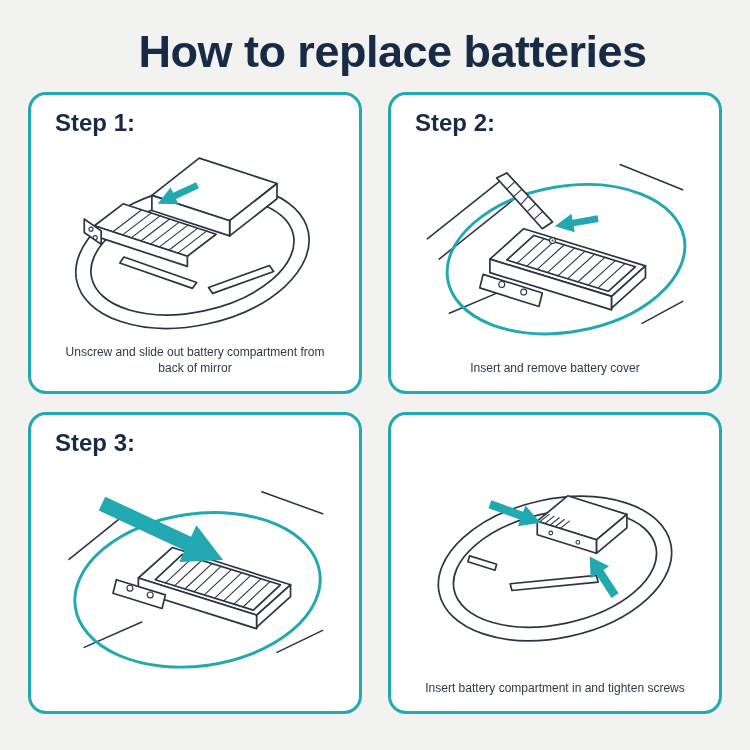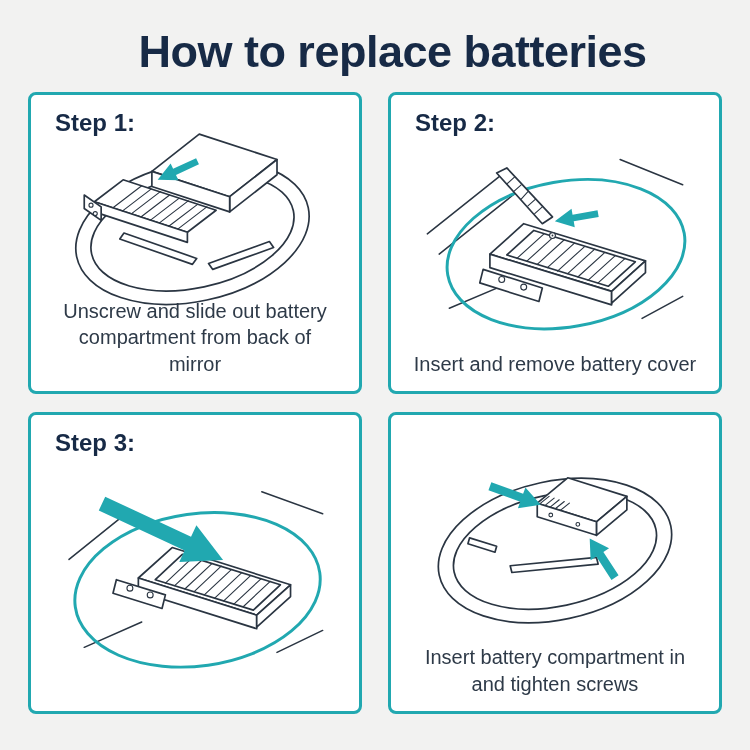--- a/index.html
+++ b/index.html
@@ -30,21 +30,21 @@
     display:grid;
     grid-template-columns:repeat(2,334px);
     gap:18px 26px;
     justify-content:center;
   }
   .step-panel{
     width:334px;
     height:302px;
     background:var(--panel);
     border:3px solid var(--accent);
-    border-radius:8px;
+    border-radius:18px;
     padding:14px 16px 12px 16px;
     display:flex;
     flex-direction:column;
   }
   .step-label{
     color:var(--heading);
     font-size:24px;
     font-weight:bold;
     padding-left:8px;
   }
@@ -55,21 +55,21 @@
     justify-content:center;
     min-height:0;
   }
   .illustration-wrap svg{
     width:100%;
     height:186px;
   }
   .step-caption{
     text-align:center;
     color:var(--text);
-    font-size:20px;
+    font-size:12px;
     line-height:1.32;
     padding:0 6px 2px 6px;
   }
   .lineart{stroke:var(--line);stroke-width:2;fill:#ffffff;stroke-linejoin:round;stroke-linecap:round;}
   .thin{stroke:var(--line);stroke-width:1.3;fill:none;stroke-linecap:round;}
   .bgline{stroke:var(--line);stroke-width:1.8;fill:none;stroke-linecap:round;}
   .teal-fill{fill:var(--accent);stroke:none;}
   .teal-ring{stroke:var(--accent);stroke-width:3.5;fill:none;}
   .screw{stroke:var(--line);stroke-width:1.3;fill:#ffffff;}
 </style>

